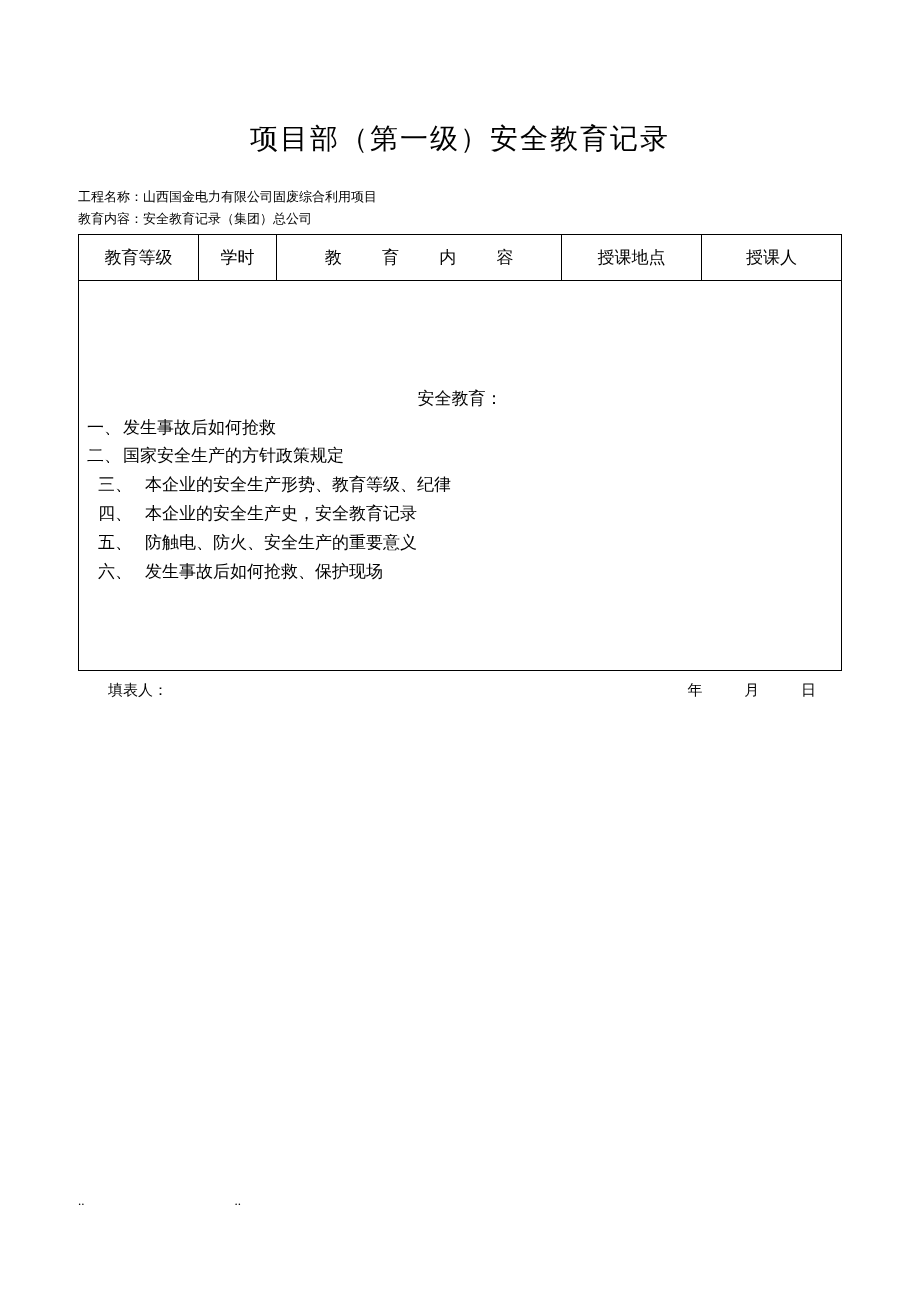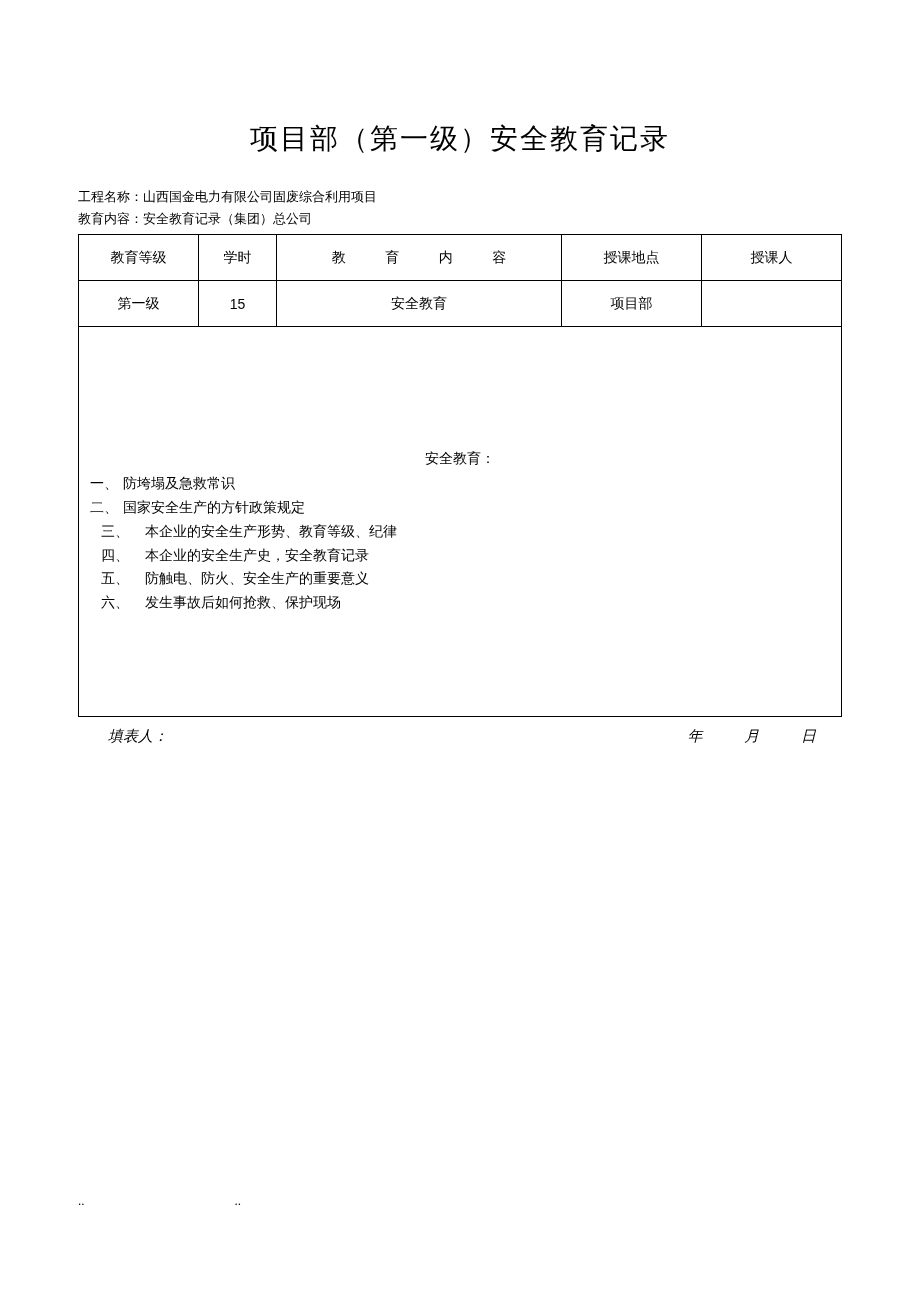--- a/index.html
+++ b/index.html
@@ -30,21 +30,21 @@
       line-height: 1.7;
     }
     .table {
       border-collapse: collapse;
       width: 100%;
       margin-top: 4px;
       table-layout: fixed;
     }
     .table td, .table th {
       border: 1px solid #000;
-      font-size: 14px;
+      font-size: 17px;
       text-align: center;
       vertical-align: middle;
       padding: 8px 4px;
       font-weight: normal;
     }
     .table th {
       height: 46px;
     }
     .table .data-row td {
       height: 46px;
@@ -91,21 +91,20 @@
       padding: 6px 6px 6px 6px !important;
       height: 384px;
       font-size: 15px;
     }
     .footer-row {
       display: flex;
       justify-content: space-between;
       font-size: 15px;
       margin-top: 10px;
       padding: 0 26px 0 30px;
-      font-style: italic;
     }
     .date-group span {
       margin-left: 38px;
     }
     .dots {
       position: absolute;
       bottom: 94px;
       left: 78px;
       font-size: 13px;
       letter-spacing: 0;
@@ -140,34 +139,27 @@
         <col class="col5">
     </colgroup>
     <tbody>
         <tr>
       <th>教育等级</th>
       <th>学时</th>
       <th><span class="header-spaced">教 育 内 容</span></th>
       <th>授课地点</th>
       <th>授课人</th>
     </tr>
-    <tr class="data-row">
-      <td>第一级</td>
-      <td class="arial">15</td>
-      <td>安全教育</td>
-      <td>项目部</td>
-      <td></td>
-    </tr>
     <tr>
       <td colspan="5" class="content-block">
         <div class="content-heading">安全教育：</div>
         <ul class="content-list">
           <li>
                 <span class="num-a">一、</span>
-                <span>防垮塌及急救常识</span>
+                <span>发生事故后如何抢救</span>
               </li>
           <li>
                 <span class="num-a">二、</span>
                 <span>国家安全生产的方针政策规定</span>
               </li>
           <li>
                 <span class="num-b">三、</span>
                 <span>本企业的安全生产形势、教育等级、纪律</span>
               </li>
           <li>

